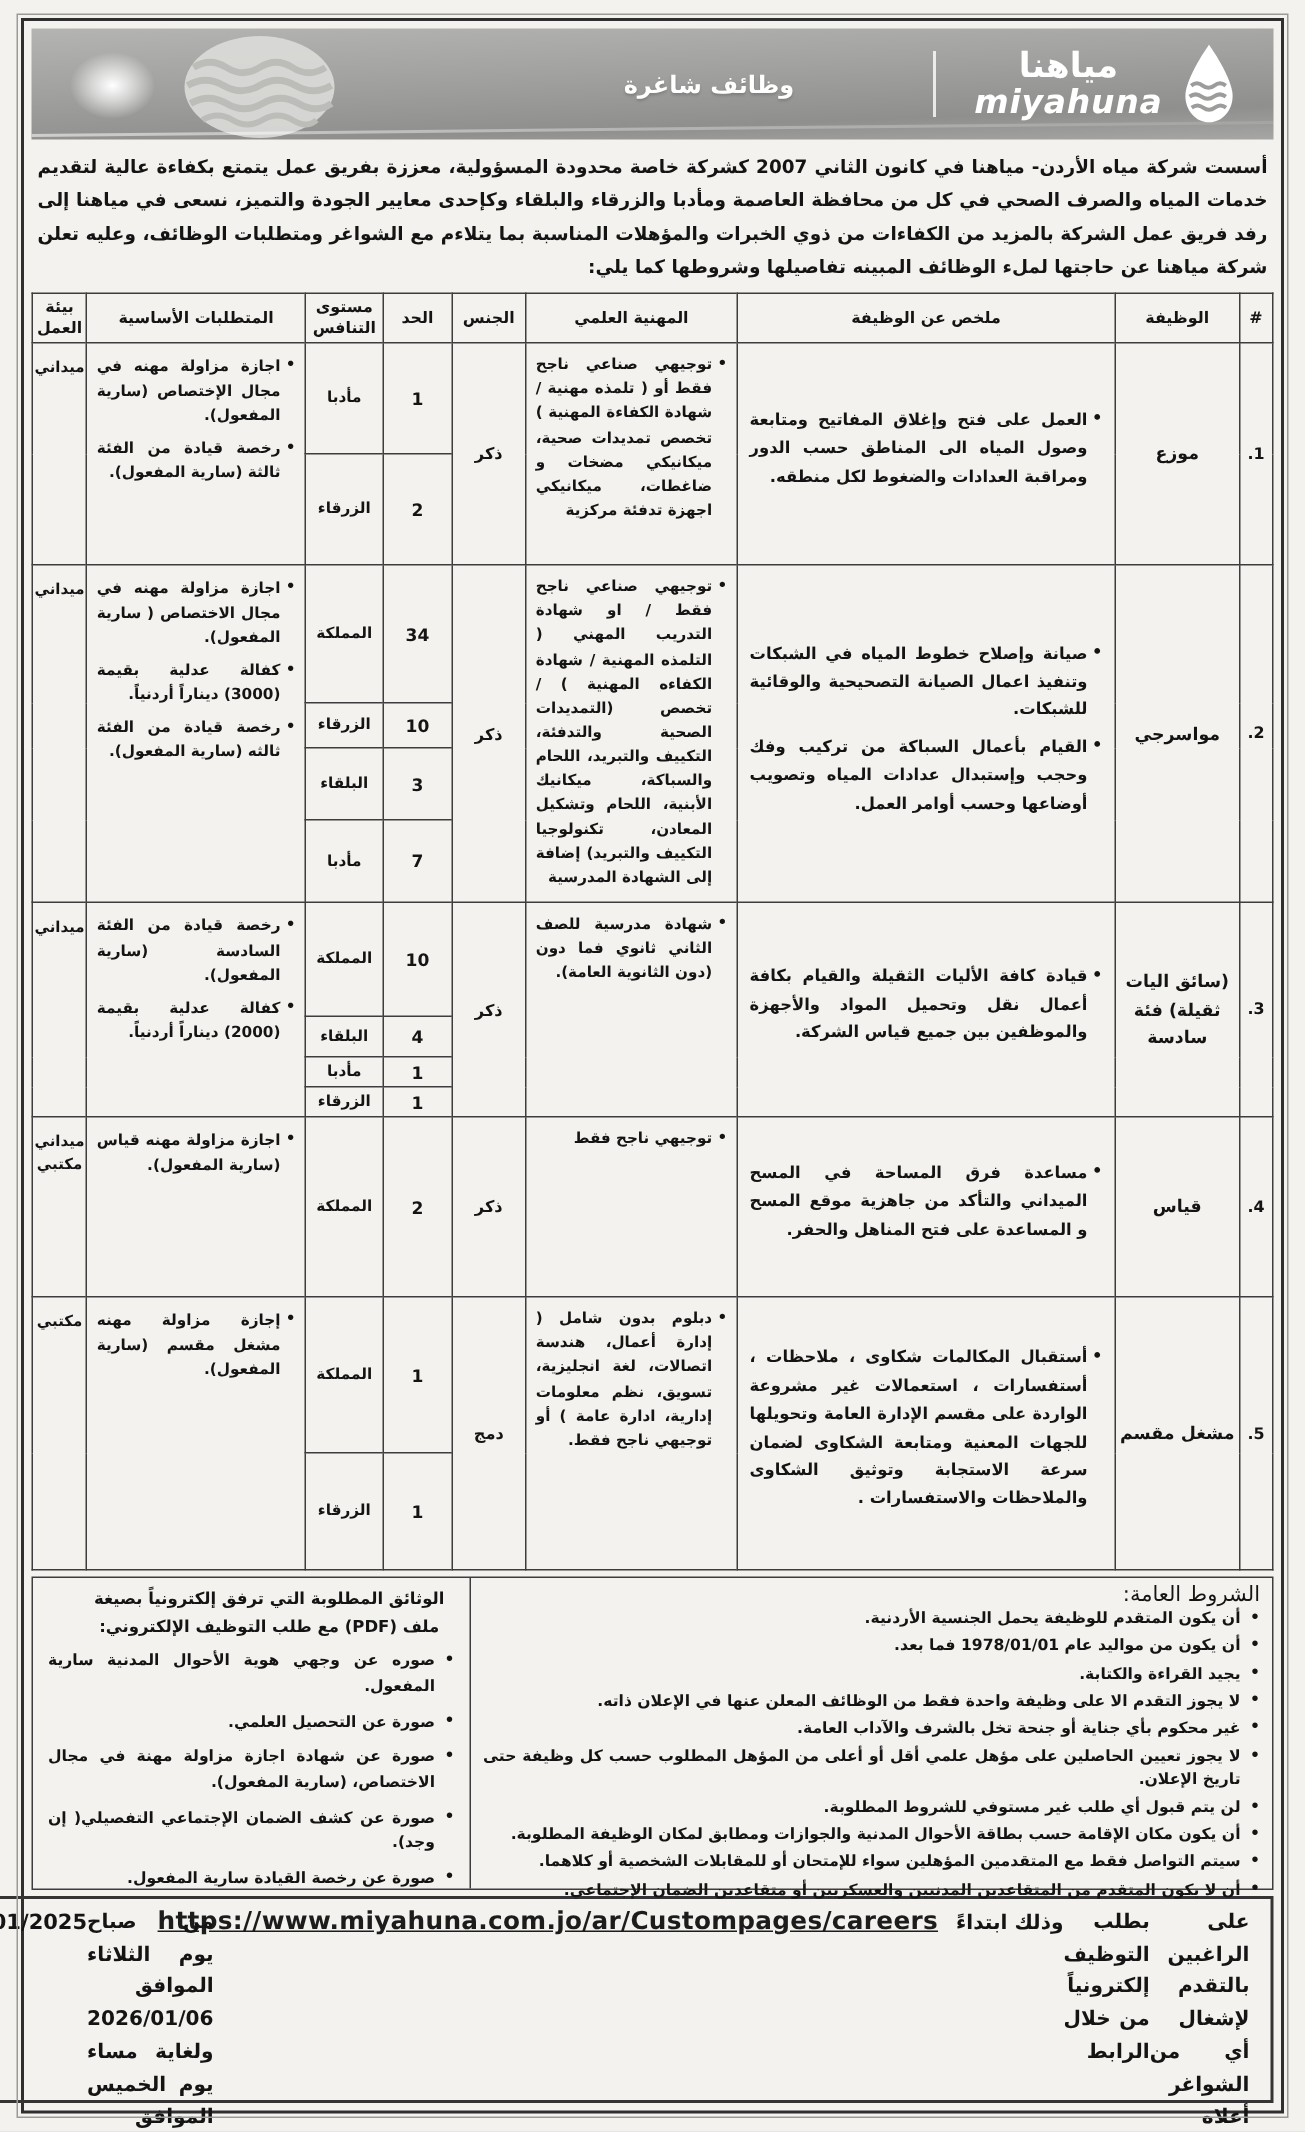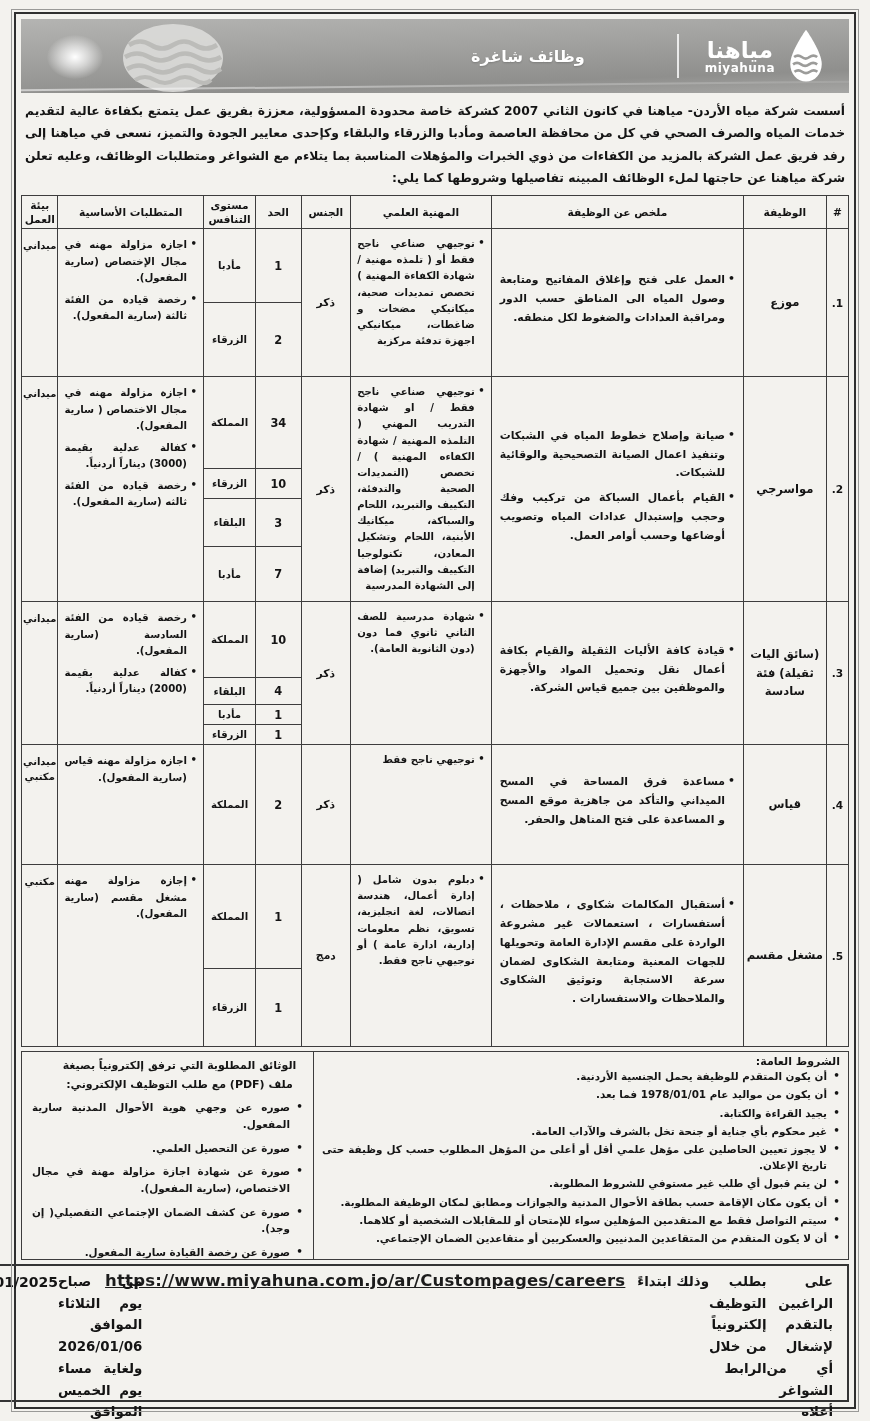--- a/index.html
+++ b/index.html
@@ -12,21 +12,21 @@
   
   .masthead { height:74px; flex:none; position:relative; overflow:hidden;
               background:linear-gradient(178deg,#b4b4b2 0%, #a2a2a0 40%, #8f8f8d 78%, #a6a6a4 100%);
               display:flex; align-items:center; }
   .masthead::after { content:""; position:absolute; left:0; right:0; bottom:6px; height:2px;
                      background:linear-gradient(90deg, rgba(255,255,255,.55), rgba(255,255,255,.1)); transform:rotate(-.6deg); }
   .brand { display:flex; align-items:center; gap:10px; padding-right:22px; position:relative; z-index:2; }
   .drop-icon { flex:none; }
   .brand-text { text-align:center; color:#fff; line-height:1.05; }
   .brand-ar { font-size:23px; font-weight:bold; }
-  .brand-en { font-size:12px; font-weight:bold; letter-spacing:.5px; }
+  .brand-en { font-size:22px; font-weight:bold; letter-spacing:.5px;font-style:italic; }
   .mast-sep { width:2px; height:44px; background:rgba(255,255,255,.8); margin-right:26px; flex:none; }
   .banner-title { color:#fff; font-size:16px; font-weight:bold; margin-right:92px; text-shadow:0 1px 2px rgba(0,0,0,.18); }
   .decor-glow { position:absolute; left:26px; top:16px; width:56px; height:44px; border-radius:50%;
                 background:radial-gradient(ellipse at center, #ffffff 0%, rgba(255,255,255,.55) 35%, rgba(255,255,255,0) 72%); }
   .decor-sphere { position:absolute; left:100px; top:4px; }
 
   
   .intro { font-size:12.3px; font-weight:bold; line-height:1.82; text-align:justify; padding:3px 4px 1px; }
 
   
@@ -46,21 +46,21 @@
   .c-loc  { font-size:10.2px; font-weight:bold; text-align:center; vertical-align:middle; }
   .c-req  { vertical-align:top; padding:8px 6px; font-size:10.2px; }
   .c-req .bullet { line-height:1.62; margin-bottom:5px; }
   .c-env  { vertical-align:top; text-align:center; font-size:10px; font-weight:bold; padding-top:9px; line-height:1.5; }
   .bullet { position:relative; padding-right:10px; text-align:justify; font-weight:bold; }
   .bullet::before { content:"•"; position:absolute; right:0; top:-1px; }
 
   
   .lower { flex:1; border:1px solid #3d3d3d; display:flex; min-height:0; }
   .conds { flex:1; padding:3px 8px 2px; }
-  .conds-title { font-size:11px; font-weight:bold; margin-bottom:1px; }
+  .conds-title { font-size:14px; font-weight:normal; margin-bottom:1px; }
   .conds .bullet { font-size:10.4px; line-height:1.52; margin-bottom:2.5px; padding-right:13px; }
   .docs { width:292px; flex:none; border-left:none; border-right:1px solid #3d3d3d; padding:5px 10px; }
   .docs-title { font-size:11px; font-weight:bold; text-align:center; line-height:1.7; margin-bottom:5px;margin-left:24px; }
   .docs .bullet { font-size:10.4px; line-height:1.6; margin-bottom:7px; padding-right:13px; }
 
   
   .footer { height:138px; flex:none; display:flex; gap:6px; }
   .app-box { flex:1; border:2px solid #343434; padding:5px 14px 4px; display:flex; flex-direction:row; justify-content:center; }
   .app-line { font-size:13.4px; font-weight:bold; line-height:1.62; }
   .stretch { text-align:justify; text-align-last:justify; }
@@ -259,20 +259,21 @@
     </tbody>
       </table>
 
     <div class="lower">
       <div class="conds">
         <div class="conds-title">الشروط العامة:</div>
         <div>
             <div class="bullet">أن يكون المتقدم للوظيفة يحمل الجنسية الأردنية.</div>
             <div class="bullet">أن يكون من مواليد عام 1978/01/01 فما بعد.</div>
             <div class="bullet">يجيد القراءة والكتابة.</div>
+            <div class="bullet">لا يجوز التقدم الا على وظيفة واحدة فقط من الوظائف المعلن عنها في الإعلان ذاته.</div>
             <div class="bullet">غير محكوم بأي جناية أو جنحة تخل بالشرف والآداب العامة.</div>
             <div class="bullet">لا يجوز تعيين الحاصلين على مؤهل علمي أقل أو أعلى من المؤهل المطلوب حسب كل وظيفة حتى تاريخ الإعلان.</div>
             <div class="bullet">لن يتم قبول أي طلب غير مستوفي للشروط المطلوبة.</div>
             <div class="bullet">أن يكون مكان الإقامة حسب بطاقة الأحوال المدنية والجوازات ومطابق لمكان الوظيفة المطلوبة.</div>
             <div class="bullet">سيتم التواصل فقط مع المتقدمين المؤهلين سواء للإمتحان أو للمقابلات الشخصية أو كلاهما.</div>
             <div class="bullet">أن لا يكون المتقدم من المتقاعدين المدنيين والعسكريين أو متقاعدين الضمان الإجتماعي.</div>
           </div>
       </div>
       <div class="docs">
         <div class="docs-title">الوثائق المطلوبة التي ترفق إلكترونياً بصيغة ملف (PDF) مع طلب التوظيف الإلكتروني:</div>

